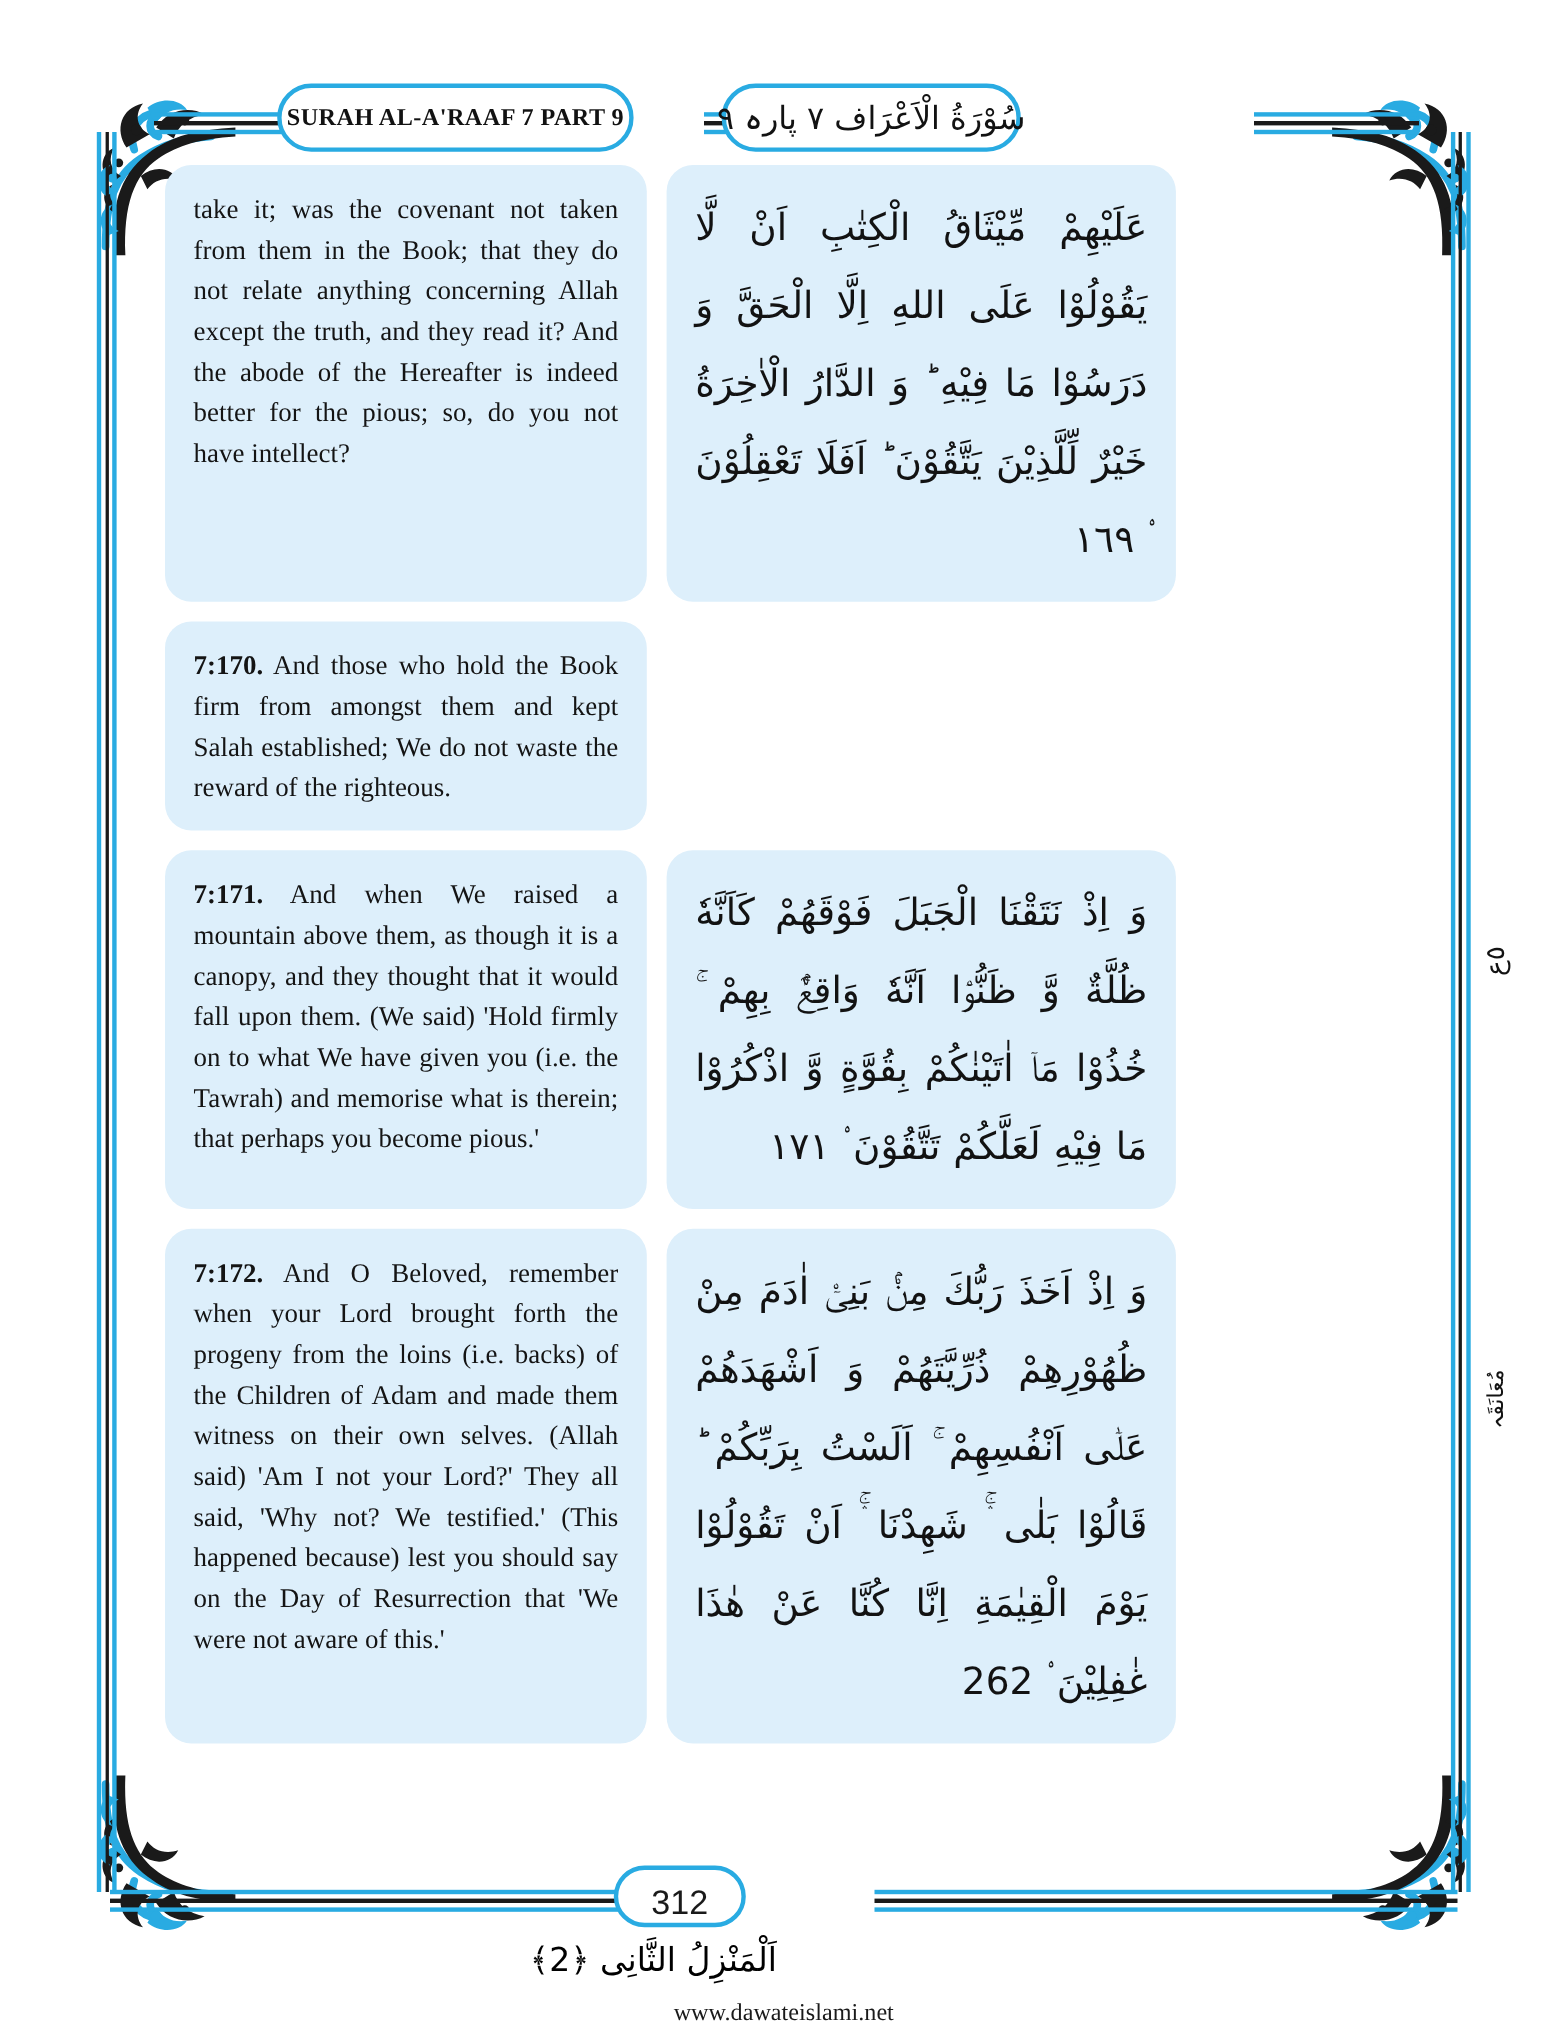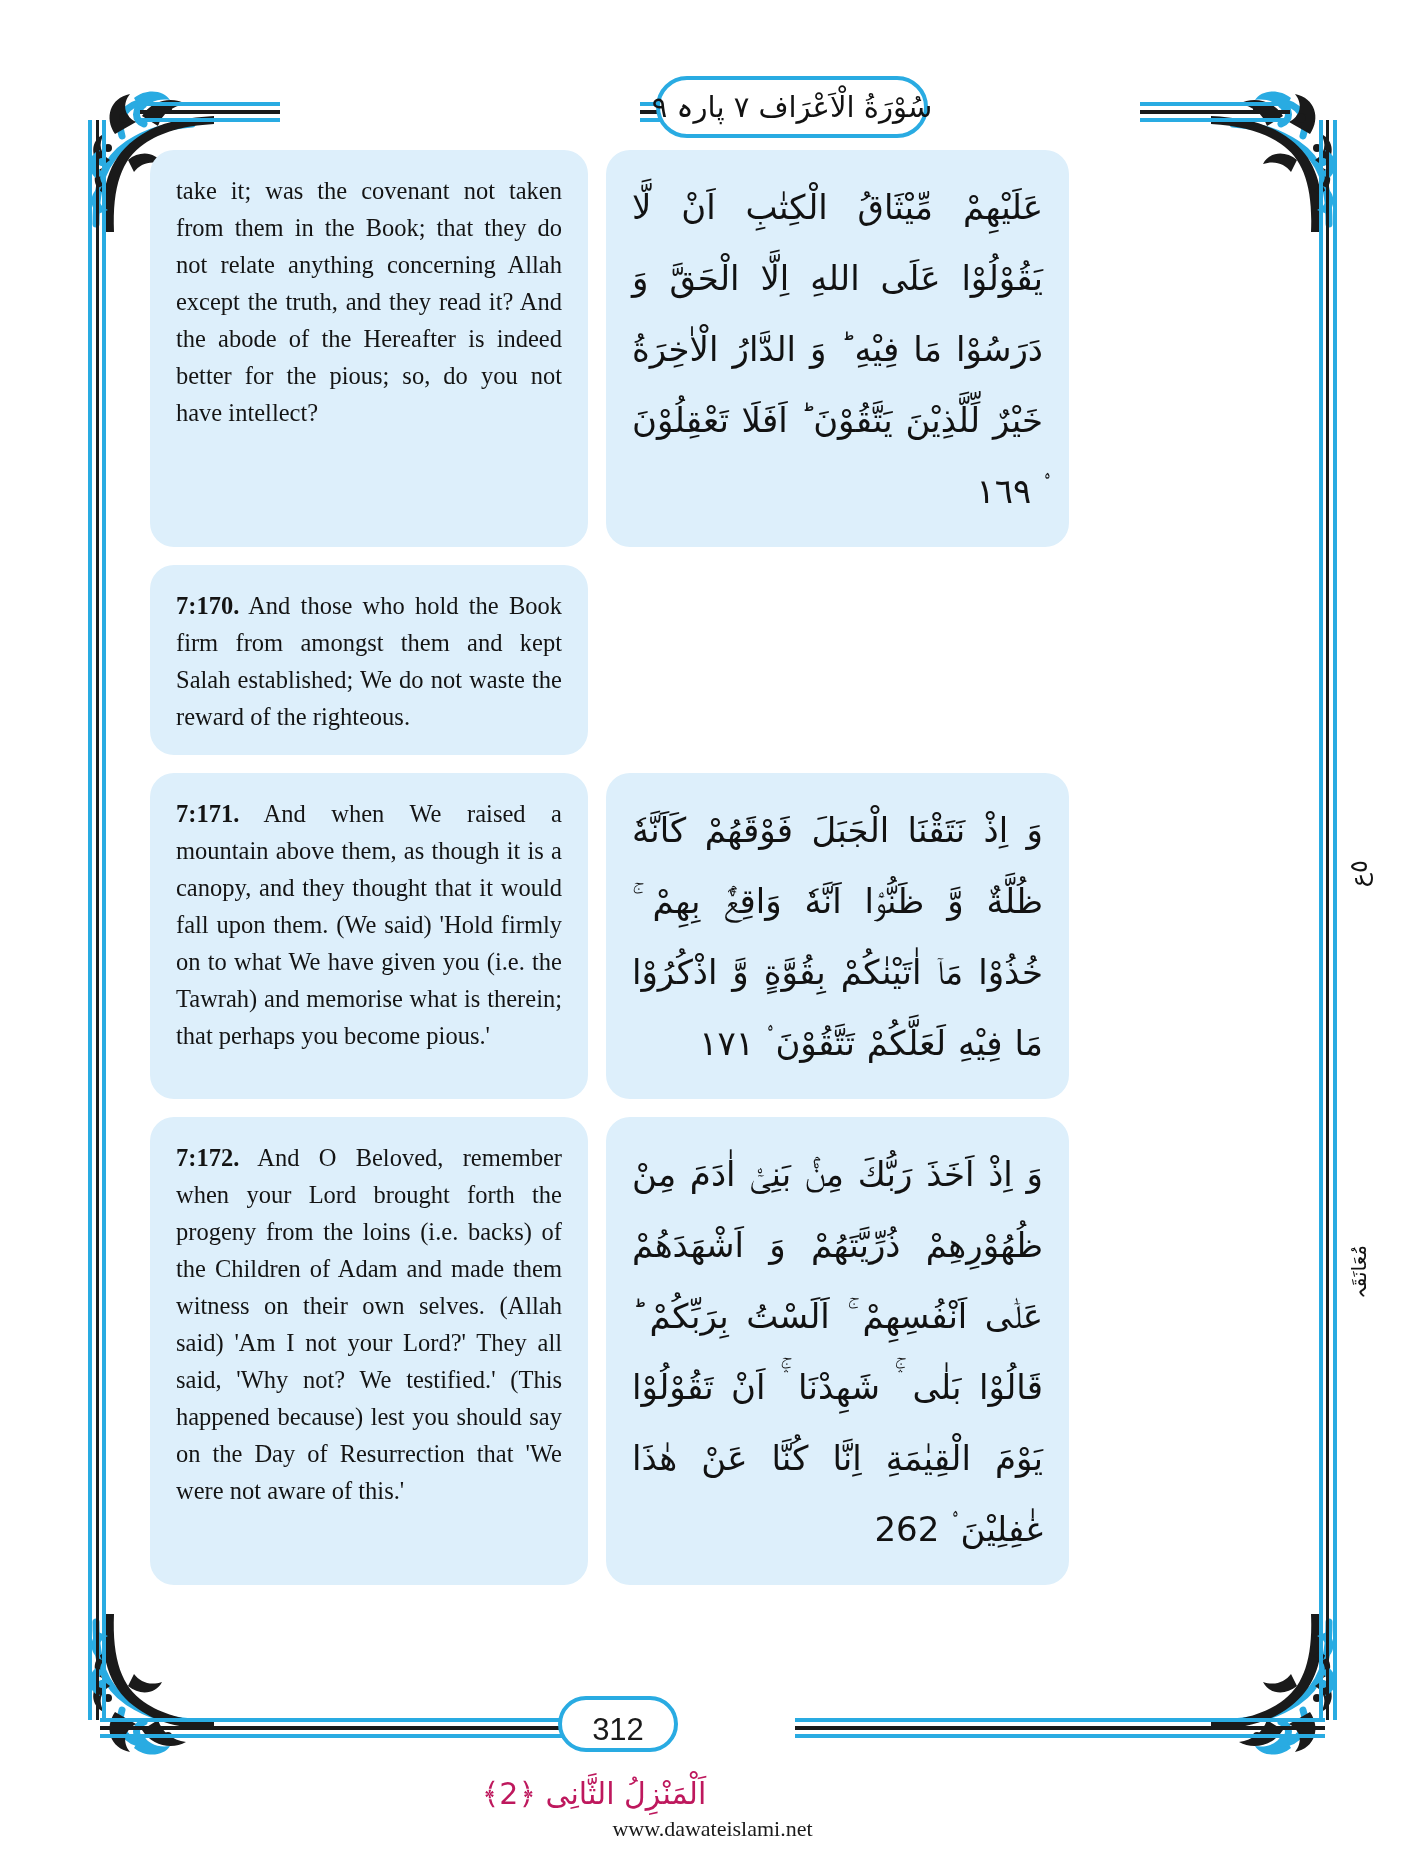--- a/index.html
+++ b/index.html
@@ -208,26 +208,26 @@
   }
   #page-number {
     font-family: "Liberation Sans", sans-serif;
     font-size: 31px;
     color: #1a1a1a;
     font-weight: normal;
   }
 
   #manzil {
     position: absolute;
-    left: 0; top: 96px;
+    left: 0; top: 84px;
     width: 1188px;
     text-align: center;
     font-family: "DejaVu Sans", sans-serif;
     font-size: 30px;
-    color: #be185d;
+    color: #000000;
     direction: rtl;
   }
   #website {
     position: absolute;
     left: 0; top: 136px;
     width: 1425px;
     text-align: center;
     font-family: Liberation Serif, serif;
     font-size: 22px;
     color: #1a1a1a;
@@ -359,20 +359,23 @@
     <div class="head-rule low hr-left"></div>
 
     <div class="head-rule hr-cen"></div>
     <div class="head-rule mid hr-cen"></div>
     <div class="head-rule low hr-cen"></div>
 
     <div class="head-rule hr-right"></div>
     <div class="head-rule mid hr-right"></div>
     <div class="head-rule low hr-right"></div>
 
+    <div class="title-pill" id="pill-en">
+      <span id="title-en">SURAH AL-A'RAAF 7 PART 9</span>
+    </div>
 
     <div class="title-pill" id="pill-ar">
       <span id="title-ar">سُوْرَةُ الْاَعْرَاف ٧ پارہ ٩</span>
     </div>
   </div>
 
   <div id="content">
 
     <div class="verse-row">
       <div class="panel en">

